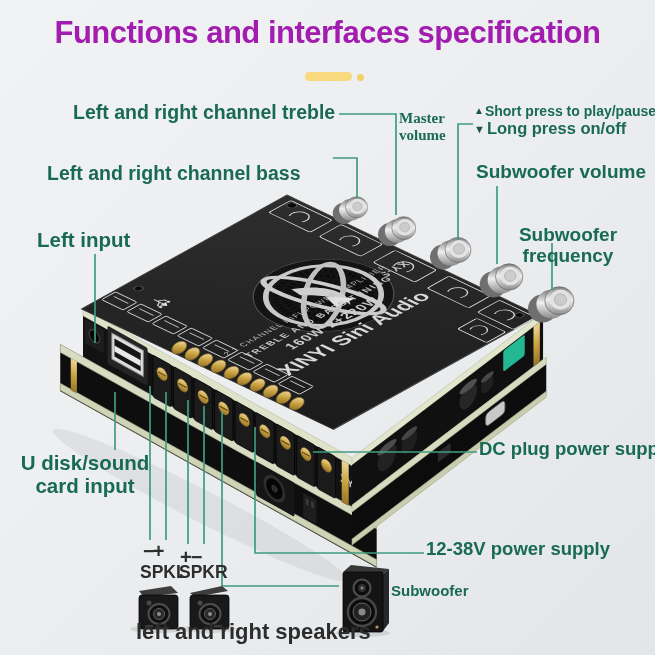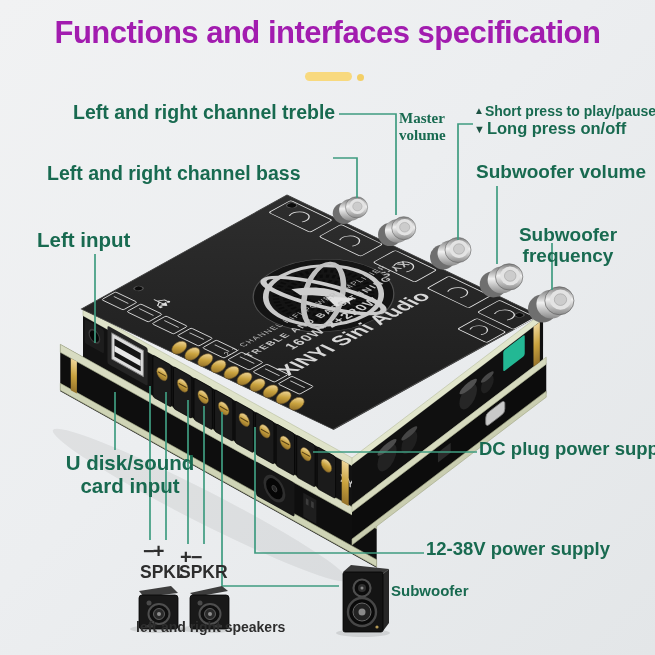--- a/index.html
+++ b/index.html
@@ -17,29 +17,29 @@
   .treble{left:73px;top:101px;font-size:19.5px;}
   .bass{left:47px;top:162px;font-size:19.5px;}
   .master{left:399px;top:110px;width:60px;font-size:15px;line-height:1.12;white-space:normal;font-family:Liberation Serif, serif;}
   .short{left:474px;top:103px;font-size:14px;}
   .long{left:474px;top:119px;font-size:16.5px;}
   .arrow{font-size:10px;vertical-align:2px;color:#1d5343;margin-right:1px;}
   .arrow2{font-size:11px;vertical-align:1px;color:#1d5343;margin-right:2px;}
   .subvol{left:476px;top:161px;font-size:19px;}
   .subfreq{left:512px;top:201px;width:112px;font-size:19px;line-height:1.1;text-align:center;white-space:normal;margin-top:24px;}
   .audio{left:37px;top:228px;font-size:20.5px;}
-  .udisk{left:18px;top:452px;width:134px;font-size:20.5px;line-height:1.12;text-align:center;white-space:normal;margin-left:45px;}
+  .udisk{left:18px;top:452px;width:134px;font-size:20.5px;line-height:1.12;text-align:center;white-space:normal;}
   .dcplug{left:479px;top:438px;font-size:18.5px;}
   .power{left:426px;top:538px;font-size:18.5px;}
   .subwoofer{left:391px;top:582px;font-size:15px;}
   .spklpol{left:143px;top:540px;font-size:20px;letter-spacing:-2px;}
   .spkrpol{left:180px;top:546px;font-size:20px;letter-spacing:-1px;}
   .spkl{left:140px;top:562px;font-size:17.5px;text-align:right;}
   .spkr{left:179px;top:562px;font-size:17.5px;}
-  .lrspk{left:136px;top:619px;font-size:14px;}
+  .lrspk{left:136px;top:619px;font-size:22px;}
 </style>
 </head>
 <body>
 
 <svg id="stage" viewBox="0 0 655 655">
   <defs>
     <linearGradient id="silverV" x1="0" y1="0" x2="0" y2="1">
       <stop offset="0" stop-color="#7e7e7e"></stop>
         <stop offset="0.45" stop-color="#f0f0f0"></stop>
       <stop offset="0.75" stop-color="#b9b9b9"></stop>

